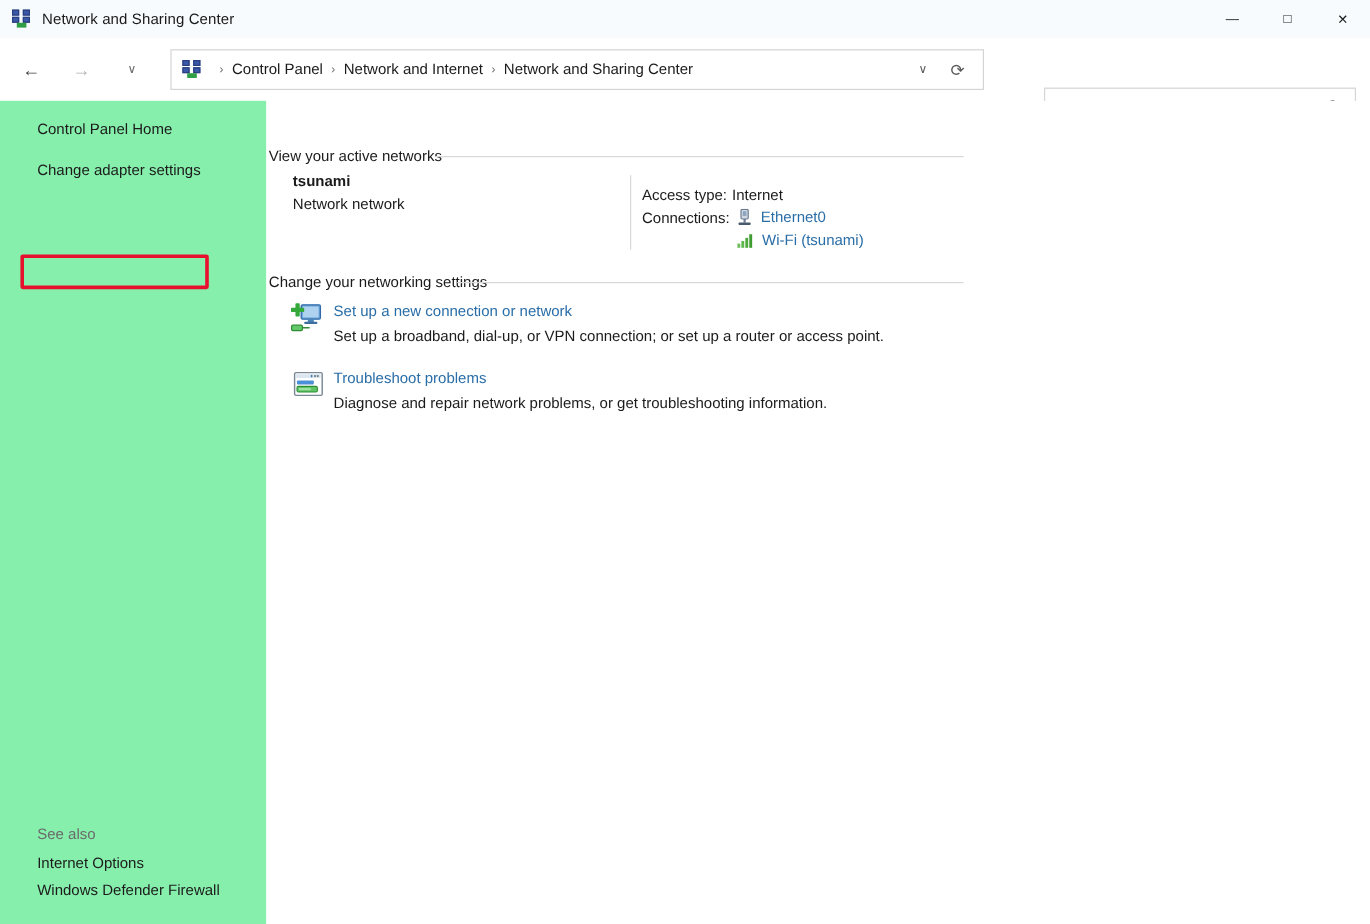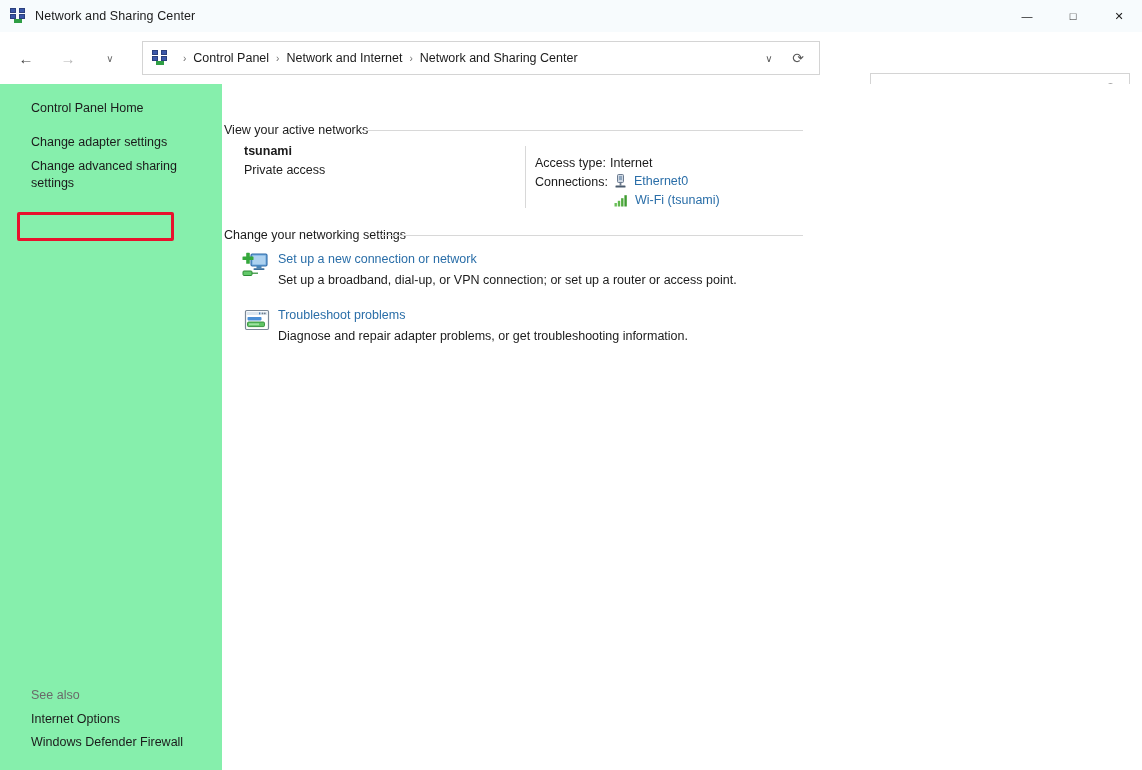--- a/index.html
+++ b/index.html
@@ -278,35 +278,34 @@
     <svg id="search-icon" viewBox="0 0 16 16">
       <circle cx="6.5" cy="6.5" r="4.4" fill="none" stroke="#4a4a4a" stroke-width="1.2"></circle>
       <line x1="9.8" y1="9.8" x2="14" y2="14.4" stroke="#4a4a4a" stroke-width="1.2"></line>
     </svg>
   </div>
 </div>
 
 <div id="leftpane">
   <div class="left-link" id="cp-home">Control Panel Home</div>
   <div class="left-link" id="chg-adapter">Change adapter settings</div>
-  <div class="left-link" id="chg-advanced">Change advanced sharing settings</div>
   <div id="redbox"></div>
 
   <div id="seealso-label">See also</div>
   <div class="left-link" id="internet-options">Internet Options</div>
   <div class="left-link" id="defender-firewall">Windows Defender Firewall</div>
 </div>
 
 <div id="content">
 
   <div class="group-head" id="gh-active">View your active networks</div>
   <div class="group-rule" id="rule-active"></div>
 
   <div id="net-name">tsunami</div>
-  <div id="net-type">Private access</div>
+  <div id="net-type">Network network</div>
 
   <div id="vdivider"></div>
 
   <div class="detail-label" id="lbl-access">Access type:</div>
   <div class="detail-label" id="val-access">Internet</div>
   <div class="detail-label" id="lbl-conn">Connections:</div>
 
   <div class="conn-row" id="conn-eth">
     <svg width="13" height="14" viewBox="0 0 13 14">
       <rect x="3.5" y="0.5" width="6" height="8" rx="1" fill="#cfd8e3" stroke="#6b7a8f" stroke-width="1"></rect>
@@ -347,14 +346,14 @@
     <rect x="2.5" y="3.5" width="23" height="19" rx="1.2" fill="#ffffff" stroke="#7a8896" stroke-width="1.2"></rect>
     <rect x="3.8" y="4.8" width="20.4" height="3.2" fill="#dce6ef"></rect>
     <circle cx="19.5" cy="6.4" r="0.9" fill="#6e7d8c"></circle>
     <circle cx="21.8" cy="6.4" r="0.9" fill="#6e7d8c"></circle>
     <rect x="16" y="5.4" width="1.3" height="2" fill="#3f7ab5"></rect>
     <rect x="4.5" y="10" width="14" height="3.4" rx="0.8" fill="#4b8fd6"></rect>
     <rect x="4.5" y="15" width="17" height="4.6" rx="1.2" fill="#5fc464" stroke="#2e8c35" stroke-width="0.9"></rect>
     <rect x="6" y="16.4" width="10" height="1.8" fill="#9fe2a3"></rect>
   </svg>
   <div class="task-link" id="link-trouble">Troubleshoot problems</div>
-  <div class="task-desc" id="desc-trouble">Diagnose and repair adapter problems, or get troubleshooting information.</div>
+  <div class="task-desc" id="desc-trouble">Diagnose and repair network problems, or get troubleshooting information.</div>
 </div>
 
 </body></html>

